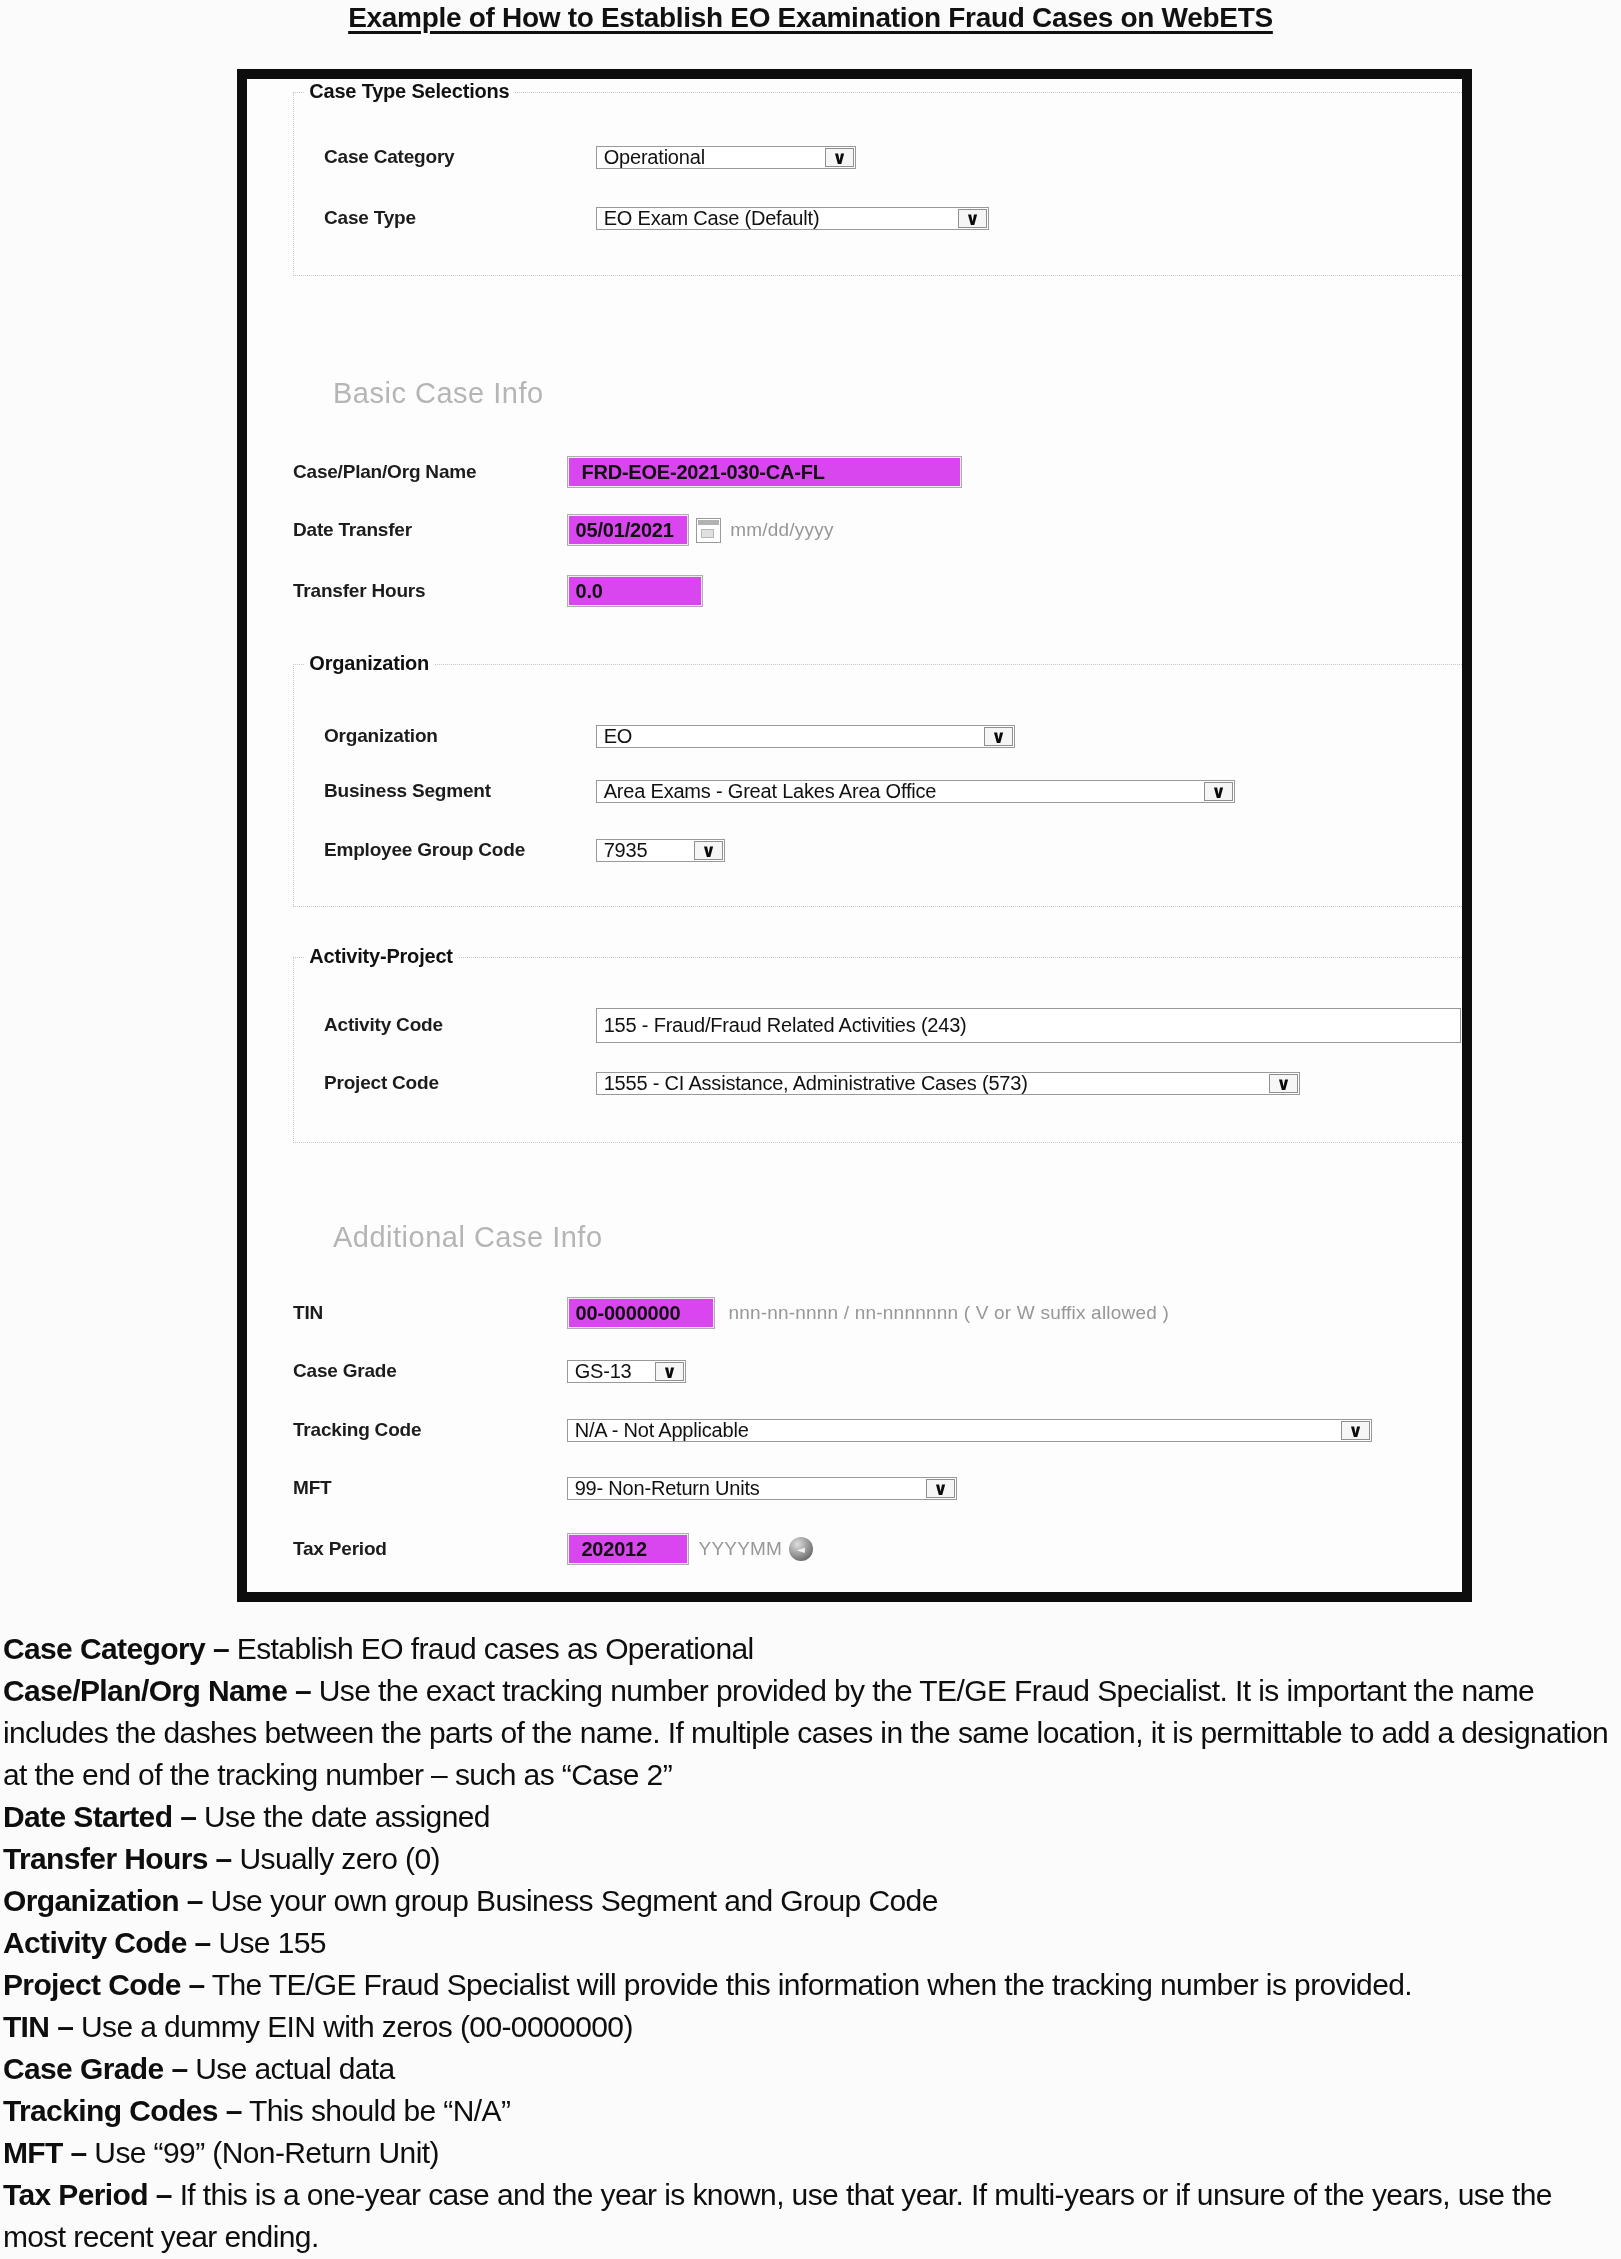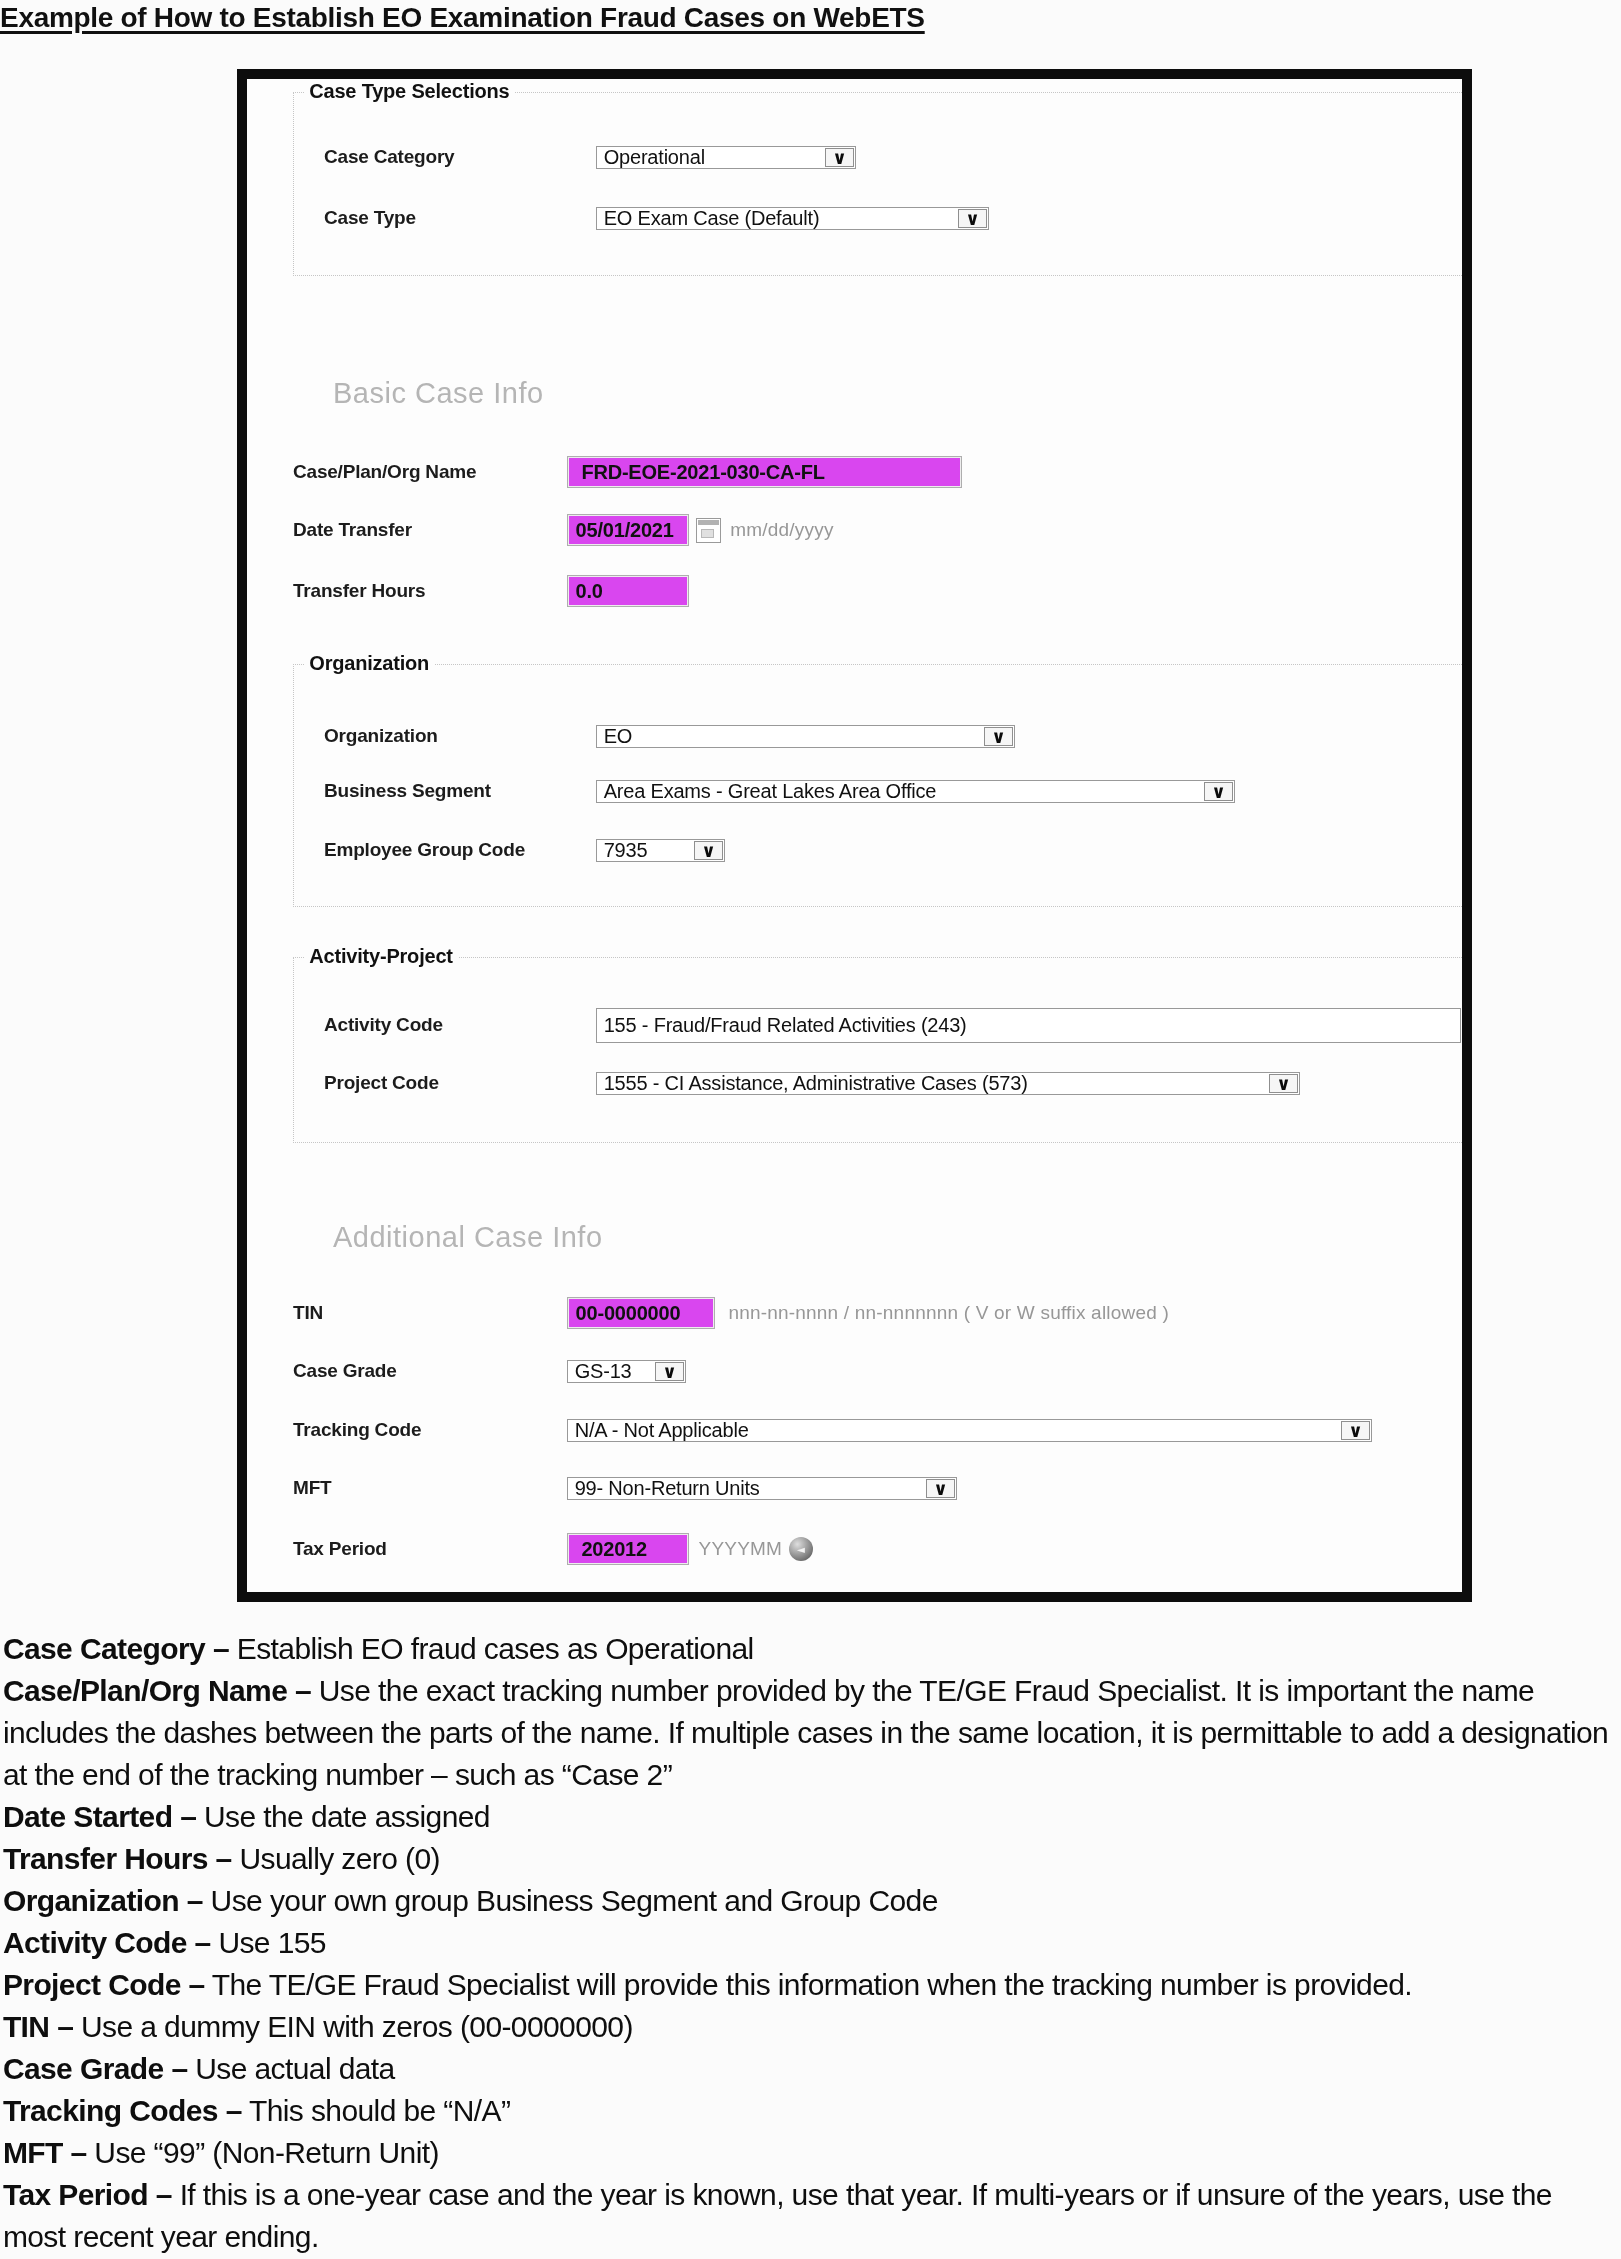--- a/index.html
+++ b/index.html
@@ -3,21 +3,21 @@
 <meta charset="utf-8">
 <style>
   html,body{margin:0;padding:0;}
   body{
     width:1621px;height:2260px;position:relative;overflow:hidden;
     background:#fbfbfb;color:#111;
     font-family:"Liberation Sans", sans-serif;
   }
   
   .doc-title{
-    position:absolute;top:1.9px;left:0;width:100%;
+    position:absolute;top:1.9px;left:0;width:100%;text-align:center;
     font-size:28px;font-weight:bold;letter-spacing:-0.3px;
   }
   .doc-title .u{text-decoration:underline;text-decoration-thickness:2.9px;text-underline-offset:3.8px;}
 
   
   .frame{
     position:absolute;left:237px;top:69px;width:1215px;height:1513px;
     border:10.5px solid #0d0d0d;background:#fdfdfd;overflow:hidden;
   }
   .fieldset{
@@ -122,21 +122,21 @@
 
   <div class="row" style="top:433px;">
     <span class="lbl">Date Transfer</span>
     <div class="input" style="width:122px;">05/01/2021</div>
     <span class="cal"></span>
     <span class="hint ml10">mm/dd/yyyy</span>
   </div>
 
   <div class="row" style="top:494px;">
     <span class="lbl">Transfer Hours</span>
-    <div class="input" style="width:122px;text-align:center;">0.0</div>
+    <div class="input" style="width:136px;text-align:center;">0.0</div>
   </div>
 
   <div class="fieldset" style="top:585px;height:241px;">
     <span class="legend">Organization</span>
   </div>
 
   <div class="row fs" style="top:639px;">
     <span class="lbl">Organization</span>
     <div class="select" style="width:419px;">
       <span class="val">EO</span>

